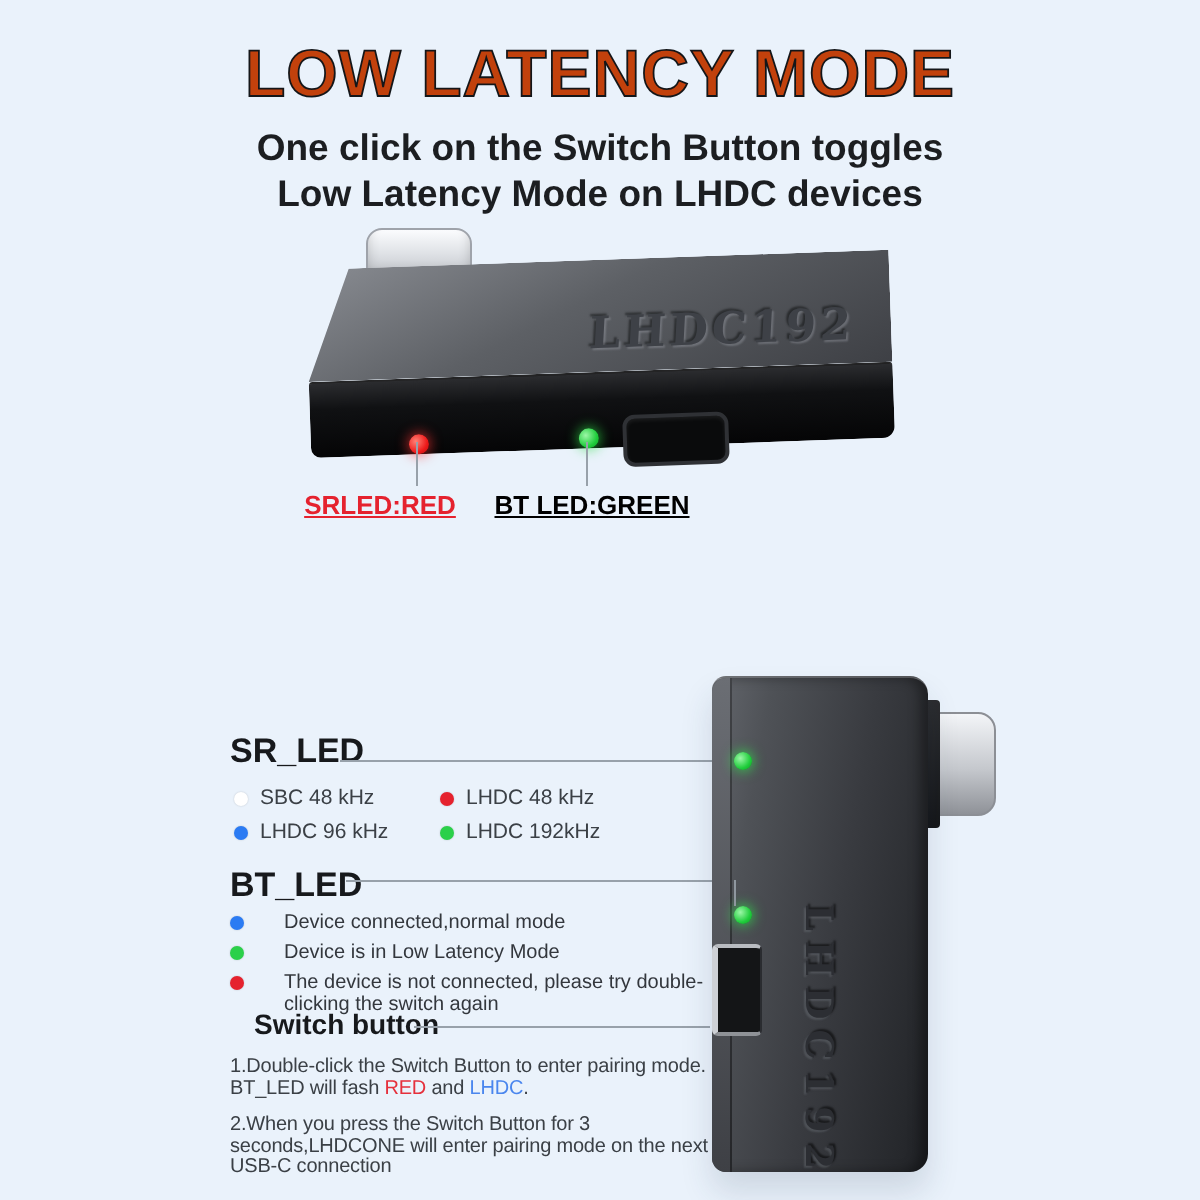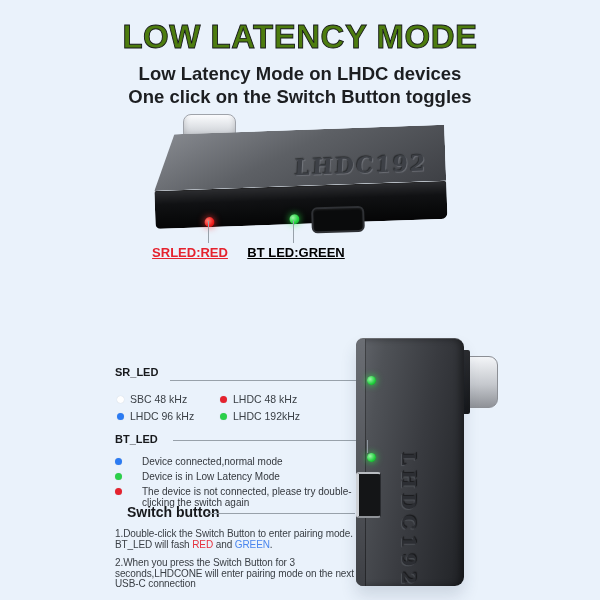--- a/index.html
+++ b/index.html
@@ -2,21 +2,21 @@
 <html><head>
 <meta charset="utf-8">
 <style>
   * { margin:0; padding:0; box-sizing:border-box; }
   html,body { width:600px; height:600px; }
   body { font-family:"Liberation Sans", sans-serif; }
   .canvas { position:relative; width:600px; height:600px; background:#eaf2fb; overflow:hidden; }
 
   
   .title { position:absolute; top:18px; left:0; width:600px; text-align:center;
-           font-size:33px; font-weight:800; letter-spacing:.5px; color:#4d7c0f;
+           font-size:33px; font-weight:800; letter-spacing:.5px; color:#c2410c;
            -webkit-text-stroke:.9px #141619; }
   .subtitle { position:absolute; top:62px; left:0; width:600px; text-align:center;
               font-size:18.5px; line-height:23px; font-weight:600; color:#1c1e21; }
 
   
   .dev1 { position:absolute; left:150px; top:110px; width:300px; height:150px; }
   .dev1-usbc { position:absolute; left:33px; top:4px; width:53px; height:28px;
                background:linear-gradient(180deg,#fbfcfe 0%,#dfe2e6 45%,#b9bcc2 100%);
                border:1px solid #9fa3aa; border-radius:8px 8px 3px 3px;
                box-shadow:inset 0 -5px 6px rgba(0,0,0,.18); }
@@ -44,21 +44,21 @@
 
   .lead { position:absolute; background:#98a1aa; }
   .lead-sr-v  { left:208px; top:221px; width:1px; height:22px; }
   .lead-bt-v  { left:293px; top:221px; width:1px; height:22px; }
   .dev1-label { position:absolute; top:245px; transform:translateX(-50%);
                 font-size:13px; font-weight:bold; white-space:nowrap;text-decoration:underline; }
   .dev1-label.sr { left:190px; }
   .dev1-label.bt { left:296px; }
 
   
-  .h-sec { position:absolute; left:115px; font-size:11px; font-weight:bold; color:#17191c; }
+  .h-sec { position:absolute; left:115px; font-size:17px; font-weight:bold; color:#17191c; }
   .sr-line { left:170px; top:380px; width:198px; height:1px; }
   .bt-line-h { left:173px; top:440px; width:194px; height:1px; }
   .bt-line-v { left:367px; top:440px; width:1px; height:13px; z-index:6; background:#8f979f; }
   .sw-line { left:207px; top:513px; width:148px; height:1px; }
 
   .legend { position:absolute; left:117px; top:393px; width:250px;
             display:grid; grid-template-columns:103px auto; row-gap:5px;
             font-size:10.5px; color:#3b4046; }
   .legend-item { display:flex; align-items:center; gap:6px; white-space:nowrap; }
   .dot { width:7px; height:7px; border-radius:50%; flex:0 0 auto;
@@ -105,22 +105,22 @@
              font-size:19px; letter-spacing:5px; color:#2c2e33;
              text-shadow:1px 1px 1px rgba(148,154,162,.25), -1px -1px 1px rgba(0,0,0,.55); }
 </style>
 </head>
 <body>
 
 <div class="canvas">
 
   <div class="title">LOW LATENCY MODE</div>
   <div class="subtitle">
+    <div>One click on the Switch Button toggles</div>
     <div>Low Latency Mode on LHDC devices</div>
-    <div>One click on the Switch Button toggles</div>
   </div>
 
   <div class="dev1">
     <div class="dev1-usbc"></div>
     <div class="dev1-body">
       <div class="dev1-top"></div>
       <div class="dev1-engraving">LHDC192</div>
       <div class="dev1-front"></div>
       <div class="led led-red"></div>
       <div class="led led-green"></div>
@@ -166,21 +166,21 @@
       <span>Device is in Low Latency Mode</span>
     </div>
     <div class="bt-item">
       <span class="dot" style="background-color: rgb(229, 34, 46);"></span>
       <span>The device is not connected, please try double-clicking the switch again</span>
     </div>
   </div>
 
   <div class="h-sec" style="top:504px; font-size:14px;margin-left:12px;">Switch button</div>
   <div class="lead sw-line"></div>
-  <div class="para para-1"><span>1.Double-click the Switch Button to enter pairing mode. BT_LED will fash </span><span style="color: rgb(229, 48, 60); text-align: center;">RED</span><span> and </span><span style="color: rgb(74, 134, 238);">GREEN</span><span>.</span></div>
+  <div class="para para-1"><span>1.Double-click the Switch Button to enter pairing mode. BT_LED will fash </span><span style="color: rgb(229, 48, 60); text-align: center;">RED</span><span> and </span><span style="color: rgb(74, 134, 238);">LHDC</span><span>.</span></div>
   <div class="para para-2">2.When you press the Switch Button for 3 seconds,LHDCONE will enter pairing mode on the next USB-C connection</div>
 
   <div class="dev2">
     <div class="dev2-usbc"></div>
     <div class="dev2-collar"></div>
     <div class="dev2-body">
       <div class="dev2-strip"></div>
     </div>
     <div class="led led-g1"></div>
     <div class="led led-g2"></div>

